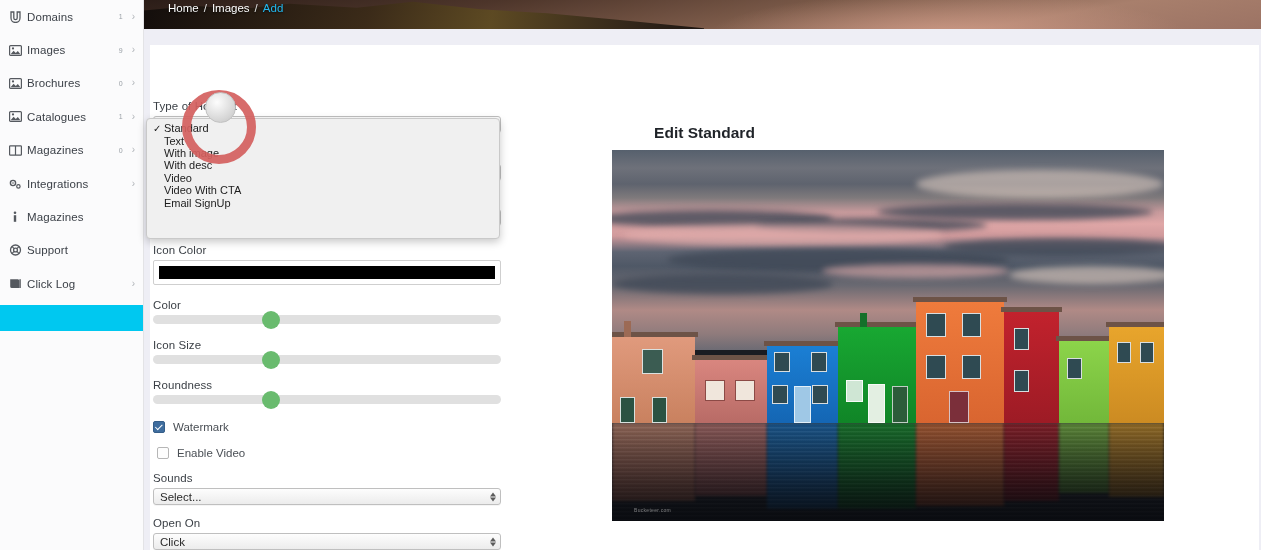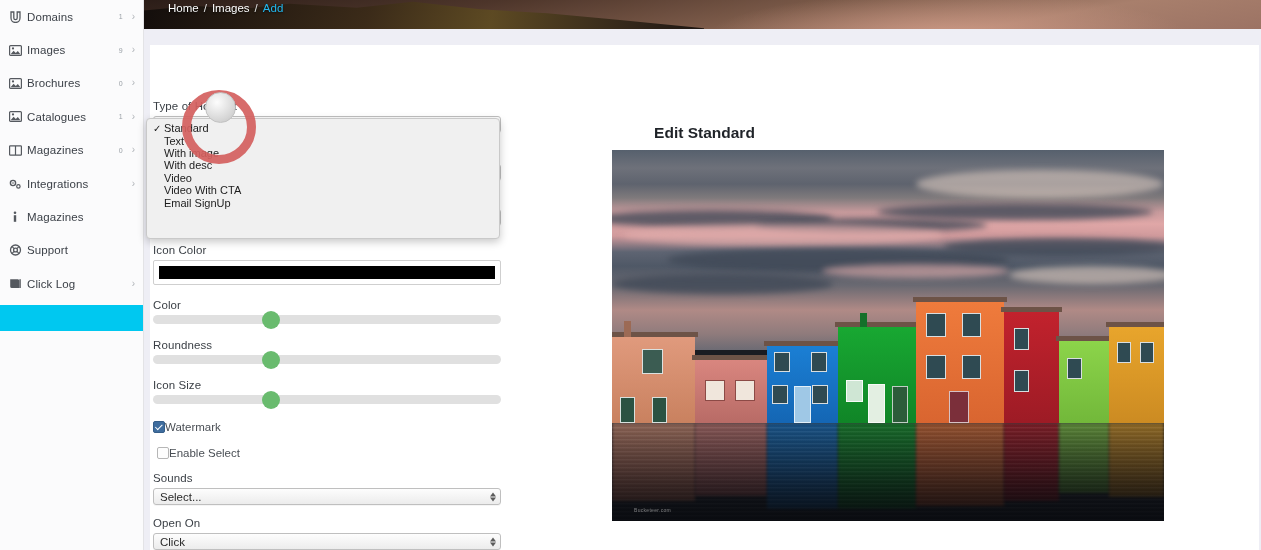--- a/index.html
+++ b/index.html
@@ -164,21 +164,21 @@
     display: flex; align-items: center; justify-content: center;
     flex: 0 0 auto;
   }
   .cbox.on { background: #3f6d9e; border-color: #355e89; }
   .cbox.on::after {
     content: "";
     width: 6px; height: 3px;
     border-left: 1.6px solid #fff; border-bottom: 1.6px solid #fff;
     transform: rotate(-45deg) translate(0px, -1px);
   }
-  .f-check .ctext { font-size: 11.5px; color: #4a4f55; margin-left: 0; }
+  .f-check .ctext { font-size: 11.5px; color: #4a4f55; margin-left: 8px; }
 
   
   #dropdown {
     position: absolute; left: 146px; top: 118px;
     width: 354px; height: 121px;
     background: #f0f0f0;
     border: 1px solid #c9c9c9;
     border-radius: 4px;
     box-shadow: 0 3px 9px rgba(0,0,0,.22);
     padding: 3px 0 2px 0;
@@ -570,43 +570,43 @@
 
     <div style="margin-top:14px;">
       <div class="f-label">Color</div>
       <div class="f-slider">
         <div class="track"></div>
         <div class="thumb" style="left:34%;"></div>
       </div>
     </div>
 
     <div style="margin-top:15px;">
+      <div class="f-label">Icon Size</div>
+      <div class="f-slider">
+        <div class="track"></div>
+        <div class="thumb" style="left:34%;"></div>
+      </div>
+    </div>
+
+    <div style="margin-top:15px;">
       <div class="f-label">Roundness</div>
       <div class="f-slider">
         <div class="track"></div>
         <div class="thumb" style="left:34%;"></div>
       </div>
     </div>
 
-    <div style="margin-top:15px;">
-      <div class="f-label">Icon Size</div>
-      <div class="f-slider">
-        <div class="track"></div>
-        <div class="thumb" style="left:34%;"></div>
-      </div>
-    </div>
-
     <div class="f-check" style="margin-top:17px;">
       <span class="cbox on"></span>
       <span class="ctext">Watermark</span>
     </div>
 
     <div class="f-check" style="margin-top:14px; padding-left:4px;">
       <span class="cbox"></span>
-      <span class="ctext">Enable Select</span>
+      <span class="ctext">Enable Video</span>
     </div>
 
     <div style="margin-top:13px;">
       <div class="f-label">Sounds</div>
       <div class="f-select">
         <span>Select...</span>
         <span class="spin">
             <i class="up"></i>
             <i class="dn"></i>
           </span>

